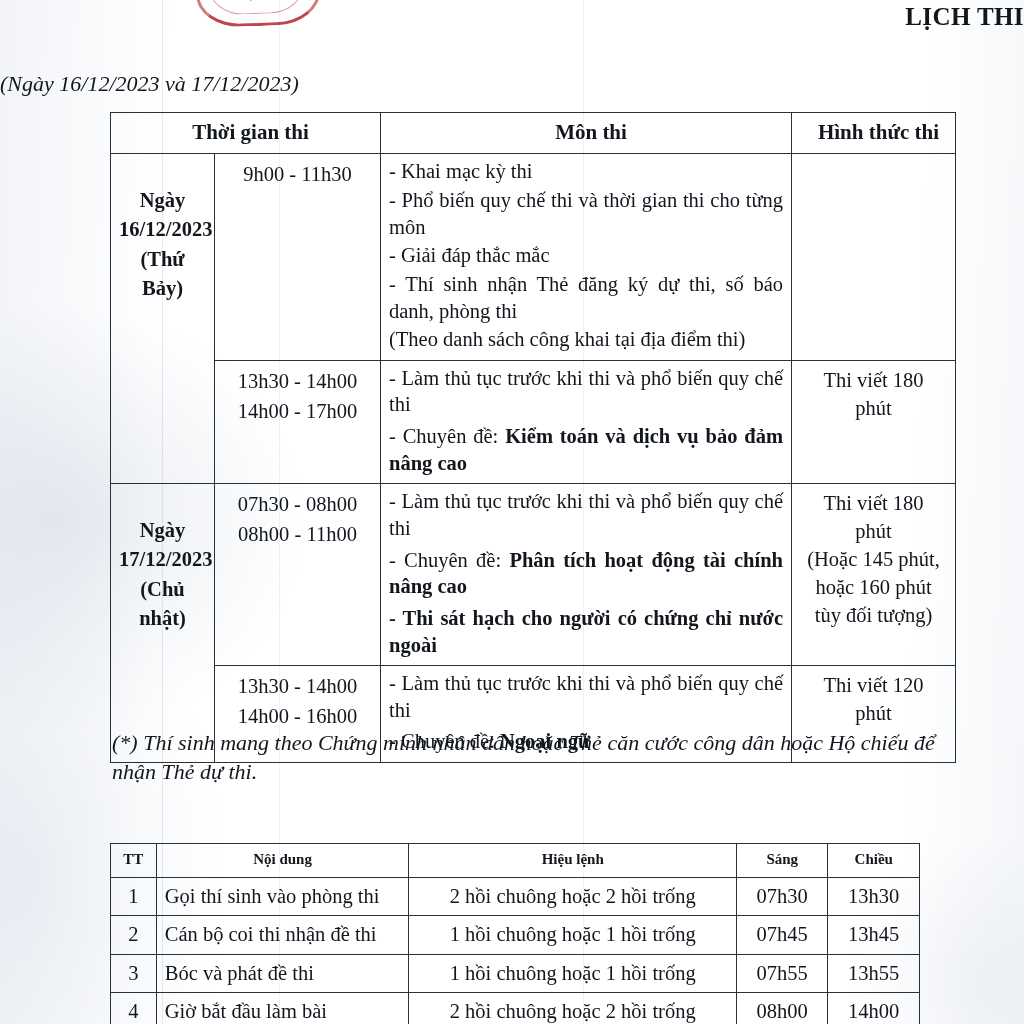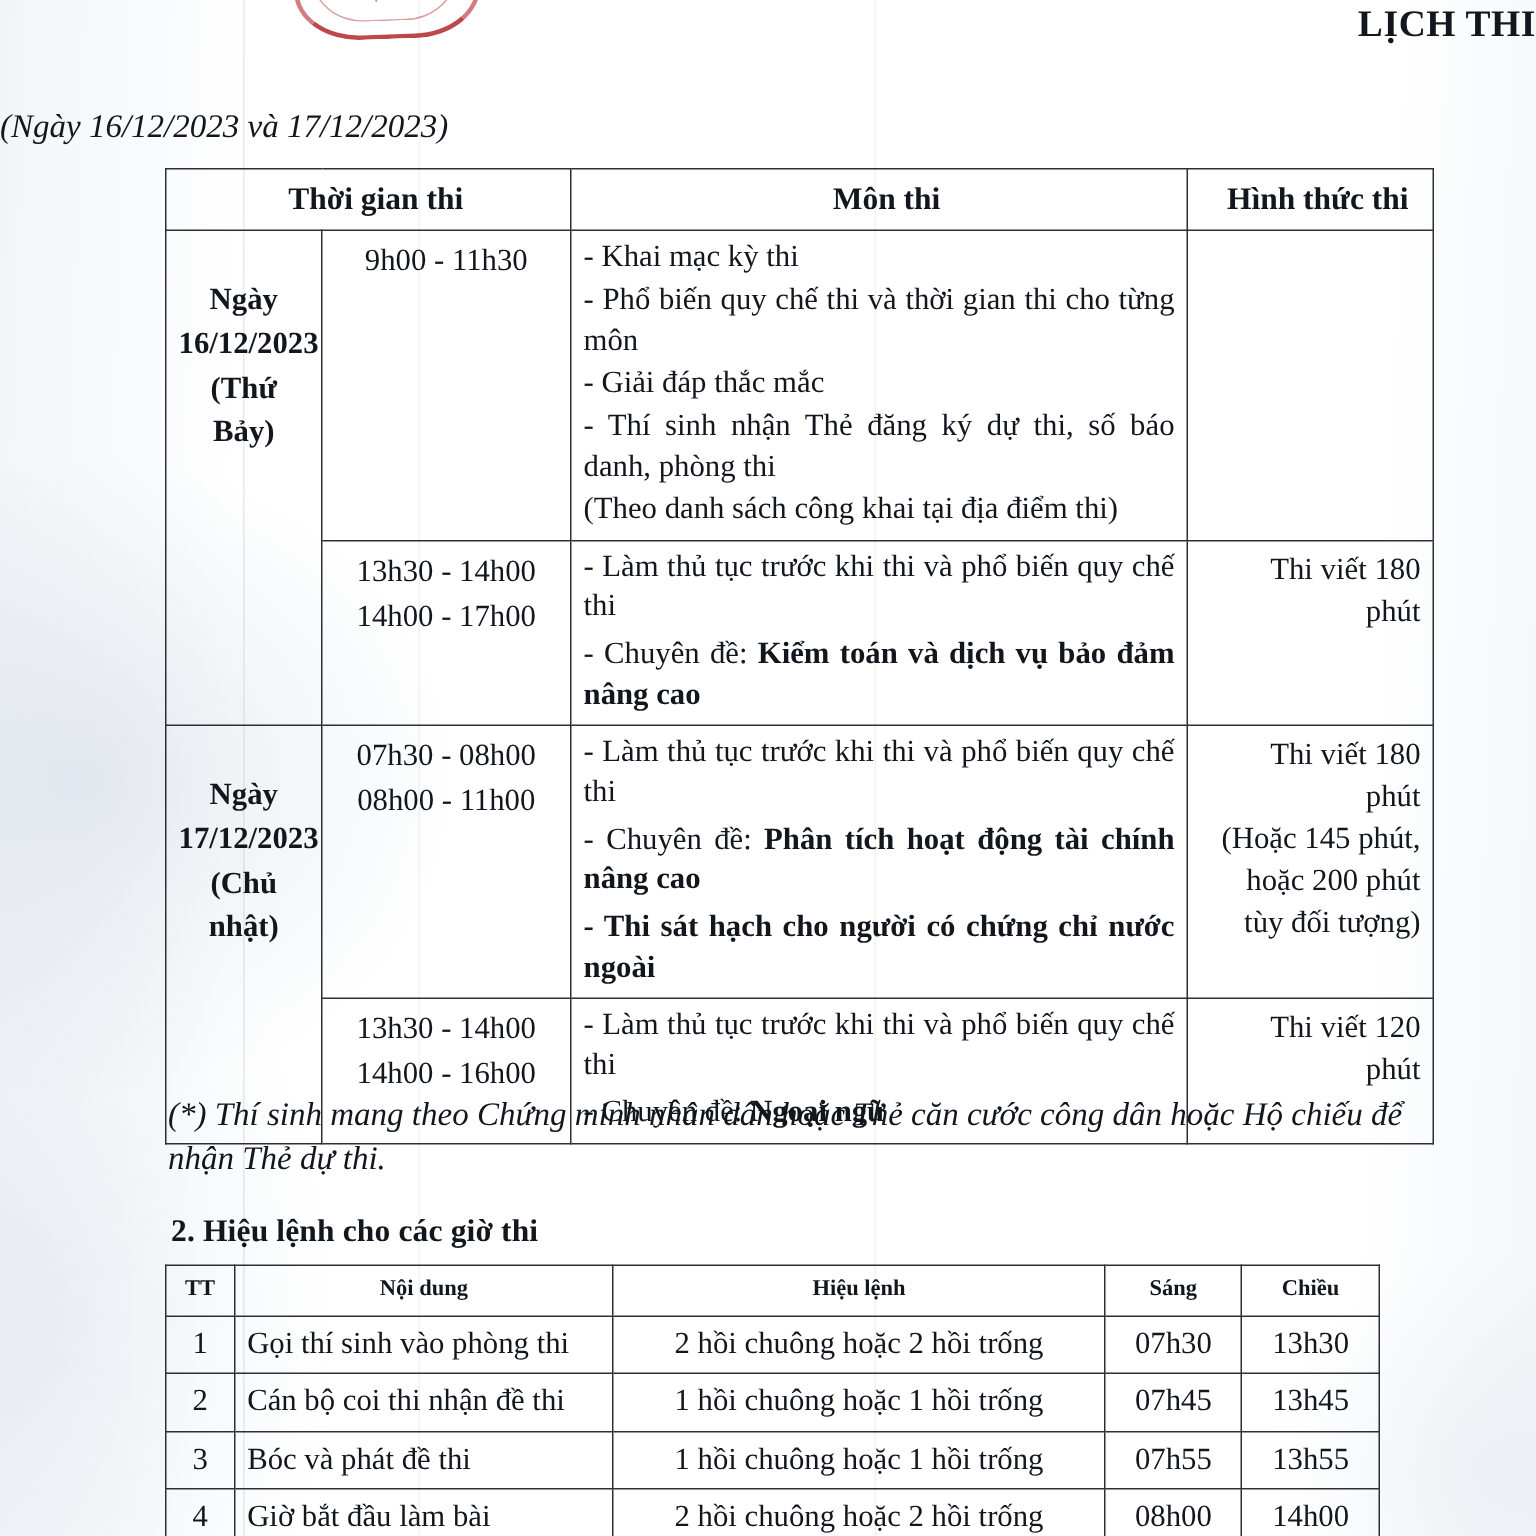--- a/index.html
+++ b/index.html
@@ -154,21 +154,21 @@
     vertical-align: top;
     padding-top: 32px;
     line-height: 1.42;
   }
   .time-cell {
     text-align: center;
     line-height: 1.45;
     padding-top: 6px;
   }
   .form-cell {
-    text-align: right;
+    text-align: center;
     line-height: 1.36;
     padding-top: 6px;
   }
   .subject-cell p {
     margin: 0 0 2px 0;
   }
   .subject-cell p.gap { margin-top: 5px; }
   .subject-cell b { font-weight: bold; }
   .justify { text-align: justify; text-align-last: left; }
 
@@ -276,21 +276,21 @@
         </td>
         <td class="subject-cell">
           <p class="justify">- Làm thủ tục trước khi thi và phổ biến quy chế thi</p>
           <p class="gap justify"><span>- Chuyên đề: </span><b>Phân tích hoạt động tài chính nâng cao</b></p>
           <p class="gap justify"><b>- Thi sát hạch cho người có chứng chỉ nước ngoài</b></p>
         </td>
         <td class="form-cell">
           <div>Thi viết 180</div>
           <div>phút</div>
           <div>(Hoặc 145 phút,</div>
-          <div>hoặc 200 phút</div>
+          <div>hoặc 160 phút</div>
           <div>tùy đối tượng)</div>
         </td>
       </tr>
 
       <tr>
         <td class="time-cell">
           <div>13h30 - 14h00</div>
           <div>14h00 - 16h00</div>
         </td>
         <td class="subject-cell">
@@ -300,21 +300,20 @@
         <td class="form-cell">
           <div>Thi viết 120</div>
           <div>phút</div>
         </td>
       </tr>
     </tbody>
   </table>
 
   <div class="note">(*) Thí sinh mang theo Chứng minh nhân dân hoặc Thẻ căn cước công dân hoặc Hộ chiếu để nhận Thẻ dự thi.</div>
 
-  <div class="section-head section-2">2. Hiệu lệnh cho các giờ thi</div>
 
   <table id="signal-table">
     <colgroup>
       <col class="s-tt">
         <col class="s-content">
         <col class="s-signal">
         <col class="s-morning">
         <col class="s-after">
     </colgroup>
     <thead>

